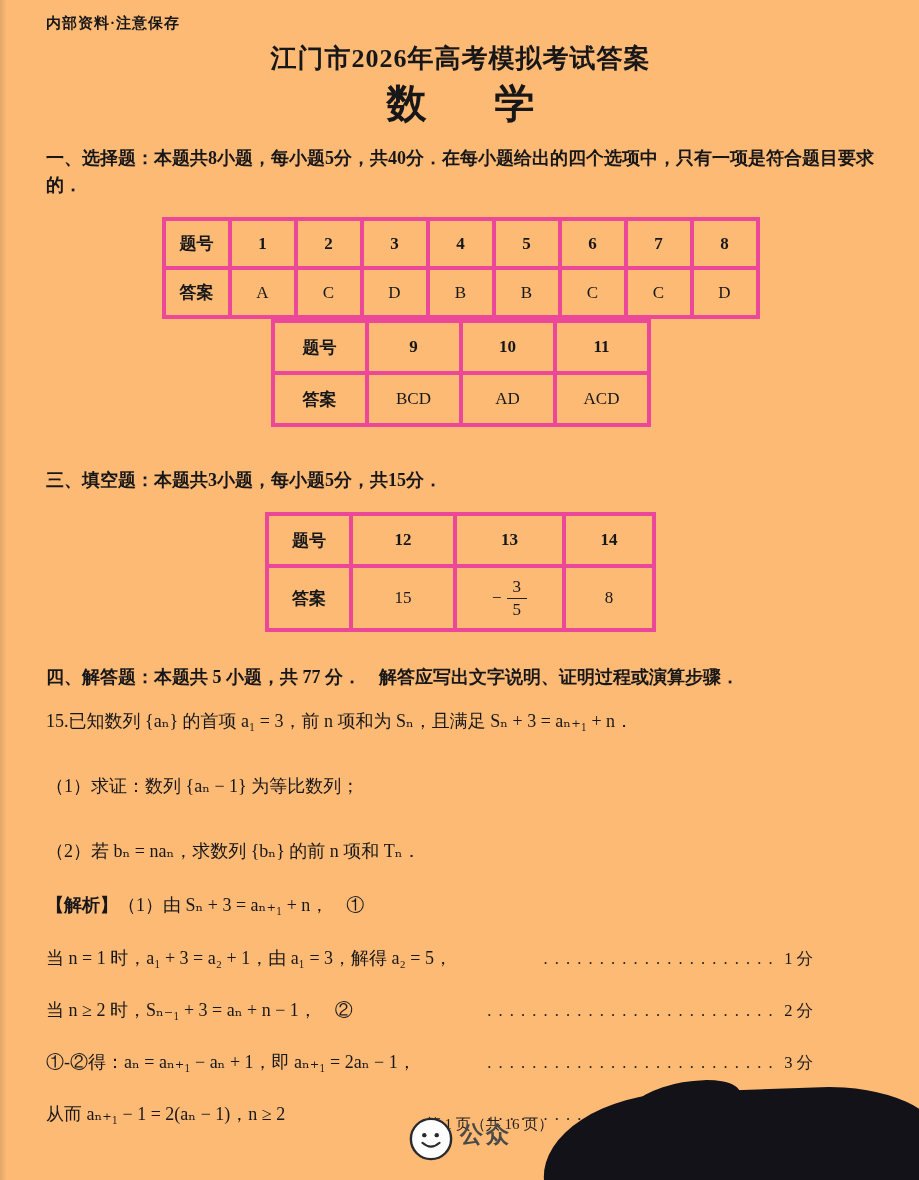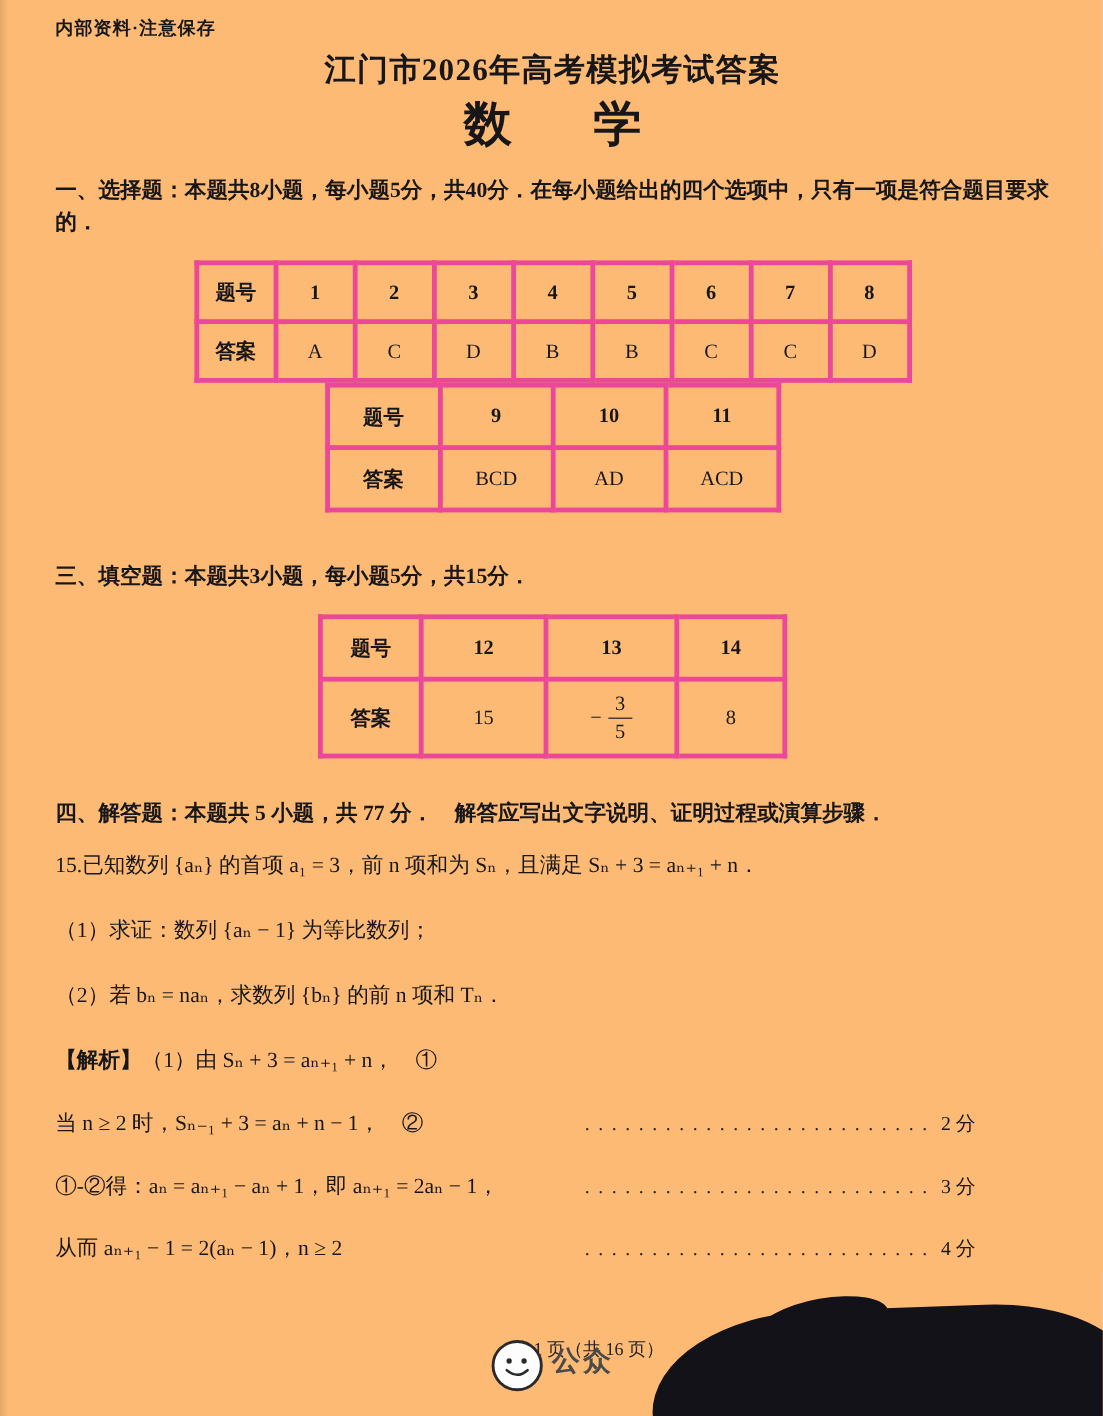--- a/index.html
+++ b/index.html
@@ -29,21 +29,21 @@
   .t3 td{height:48px;}
   .t3 .c0{width:80px;}.t3 .c1{width:100px;}.t3 .c2{width:105px;}.t3 .c3{width:86px;}
   .t3 tr.ans-row td{height:60px;}
   td.lbl,td.num{font-weight:700;}
   .fracwrap{display:inline-flex;align-items:center;justify-content:center;gap:5px;font-size:17px;}
   .frac{display:inline-flex;flex-direction:column;line-height:1.15;}
   .frac .fn{border-bottom:1.6px solid #222;padding:0 6px 1px;}
   .frac .fd{padding-top:1px;}
   .body-line{font-size:18px;line-height:1.4;}
   #stmt15{margin-top:18px;}
-  #part1,#part2{margin-top:29px;}
+  #part1,#part2{margin-top:40px;}
   #analysis{margin-top:28px;}
   .alabel{font-weight:700;}
   .step{display:flex;justify-content:space-between;align-items:baseline;margin-top:28px;font-size:18px;}
   .step .right{white-space:nowrap;font-size:16.5px;margin-right:62px;}
   .step .dots{letter-spacing:1.5px;margin-right:10px;color:#222;}
   .footer{position:absolute;left:0;right:0;bottom:46px;text-align:center;font-size:15px;
     color:#222;text-indent:60px;z-index:1;}
   .mascot{position:absolute;left:408px;bottom:14px;z-index:2;}
   .wm-label{position:absolute;left:460px;bottom:30px;font-size:23px;font-weight:700;
     color:#4a4a4a;letter-spacing:3px;z-index:2;}
@@ -138,20 +138,24 @@
 
     <p class="sec-head" id="sec4-head">四、解答题：本题共 5 小题，共 77 分．　解答应写出文字说明、证明过程或演算步骤．</p>
 
     <p class="body-line" id="stmt15">15.已知数列 {aₙ} 的首项 a₁ = 3，前 n 项和为 Sₙ，且满足 Sₙ + 3 = aₙ₊₁ + n．</p>
     <p class="body-line" id="part1">（1）求证：数列 {aₙ − 1} 为等比数列；</p>
     <p class="body-line" id="part2">（2）若 bₙ = naₙ，求数列 {bₙ} 的前 n 项和 Tₙ．</p>
 
     <p class="body-line" id="analysis"><span class="alabel">【解析】</span><span>（1）由 Sₙ + 3 = aₙ₊₁ + n，　①</span></p>
 
     <div class="step">
+      <span>当 n = 1 时，a₁ + 3 = a₂ + 1，由 a₁ = 3，解得 a₂ = 5，</span>
+      <span class="right"><span class="dots">. . . . . . . . . . . . . . . . . . . . .</span><span>1 分</span></span>
+    </div>
+    <div class="step">
       <span>当 n ≥ 2 时，Sₙ₋₁ + 3 = aₙ + n − 1，　②</span>
       <span class="right"><span class="dots">. . . . . . . . . . . . . . . . . . . . . . . . . .</span><span>2 分</span></span>
     </div>
     <div class="step">
       <span>①-②得：aₙ = aₙ₊₁ − aₙ + 1，即 aₙ₊₁ = 2aₙ − 1，</span>
       <span class="right"><span class="dots">. . . . . . . . . . . . . . . . . . . . . . . . . .</span><span>3 分</span></span>
     </div>
     <div class="step">
       <span>从而 aₙ₊₁ − 1 = 2(aₙ − 1)，n ≥ 2</span>
       <span class="right"><span class="dots">. . . . . . . . . . . . . . . . . . . . . . . . . .</span><span>4 分</span></span>

